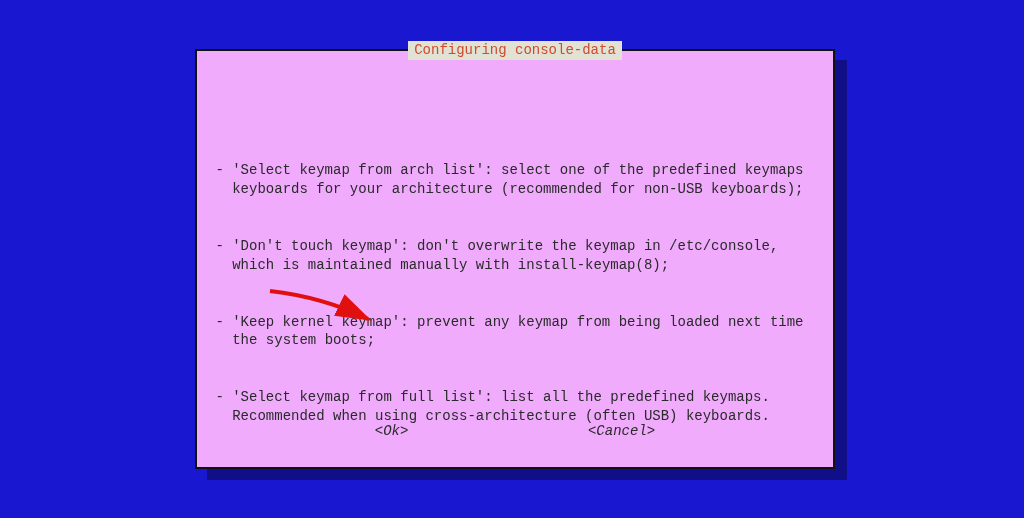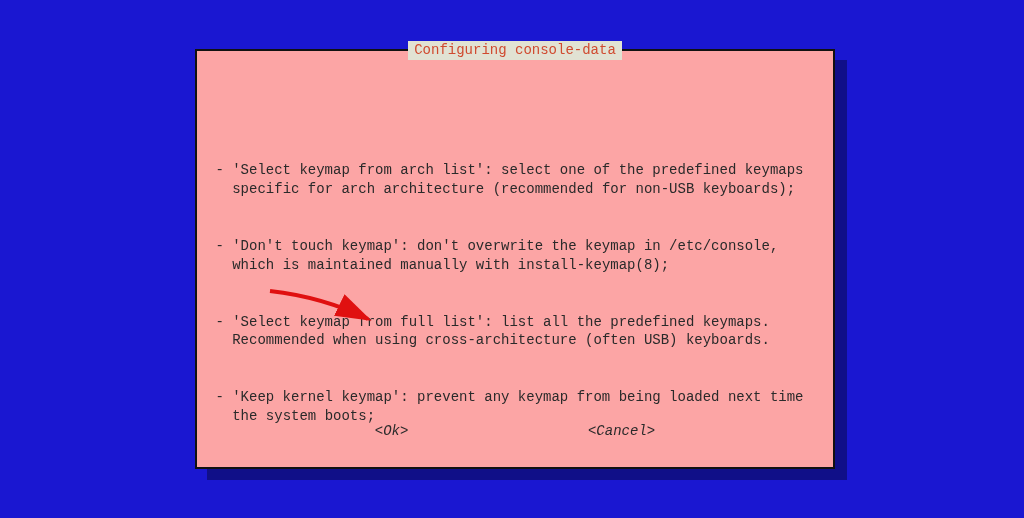--- a/index.html
+++ b/index.html
@@ -20,21 +20,21 @@
       width: 640px;
       height: 420px;
       background: rgba(0,0,0,0.35);
     }
     .dialog {
       position: absolute;
       left: 195px;
       top: 49px;
       width: 640px;
       height: 420px;
-      background: #fca5a5;
+      background: #f0abfc;
       border: 2px solid #111;
       color: #2a2a2a;
     }
     .dialog-title-wrap {
       position: absolute;
       top: -10px;
       width: 100%;
       text-align: center;
     }
     .dialog-title {
@@ -81,27 +81,27 @@
 <div class="dialog">
 
   <div class="dialog-title-wrap">
     <span class="dialog-title">Configuring console-data</span>
   </div>
 
   <div class="content">
 
     <div class="bullets">
       <div class="bullet-line"> - 'Select keymap from arch list': select one of the predefined keymaps
-   specific for arch architecture (recommended for non-USB keyboards);</div>
+   keyboards for your architecture (recommended for non-USB keyboards);</div>
       <div class="bullet-line"> - 'Don't touch keymap': don't overwrite the keymap in /etc/console,
    which is maintained manually with install-keymap(8);</div>
+      <div class="bullet-line"> - 'Keep kernel keymap': prevent any keymap from being loaded next time
+   the system boots;</div>
       <div class="bullet-line"> - 'Select keymap from full list': list all the predefined keymaps.
    Recommended when using cross-architecture (often USB) keyboards.</div>
-      <div class="bullet-line"> - 'Keep kernel keymap': prevent any keymap from being loaded next time
-   the system boots;</div>
     </div>
 
     
 
     
   </div>
 
   <div class="buttons">
     <span class="btn">&lt;Ok&gt;</span>
     <span class="btn">&lt;Cancel&gt;</span>

